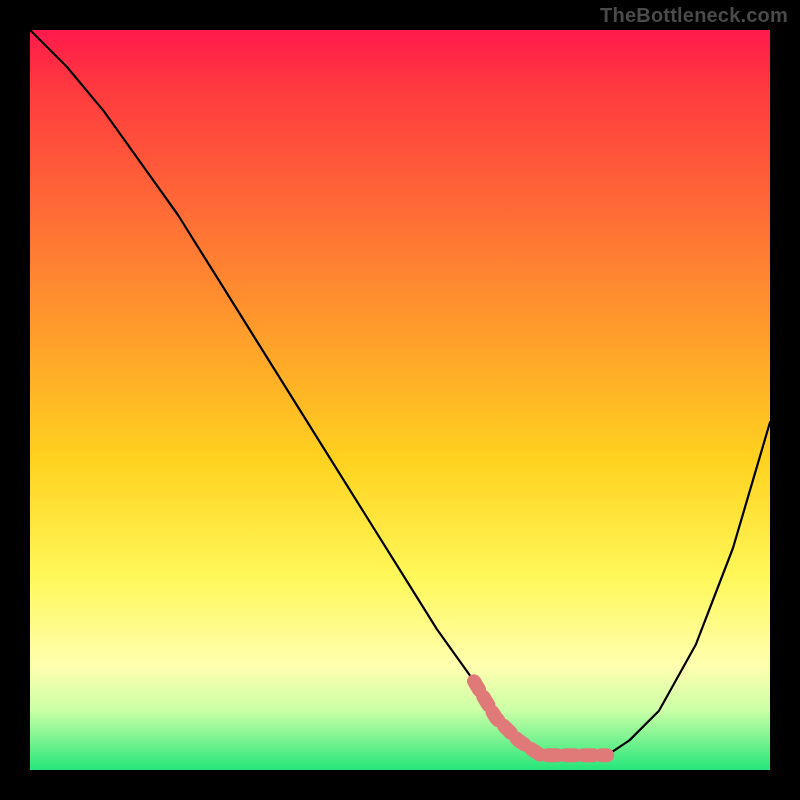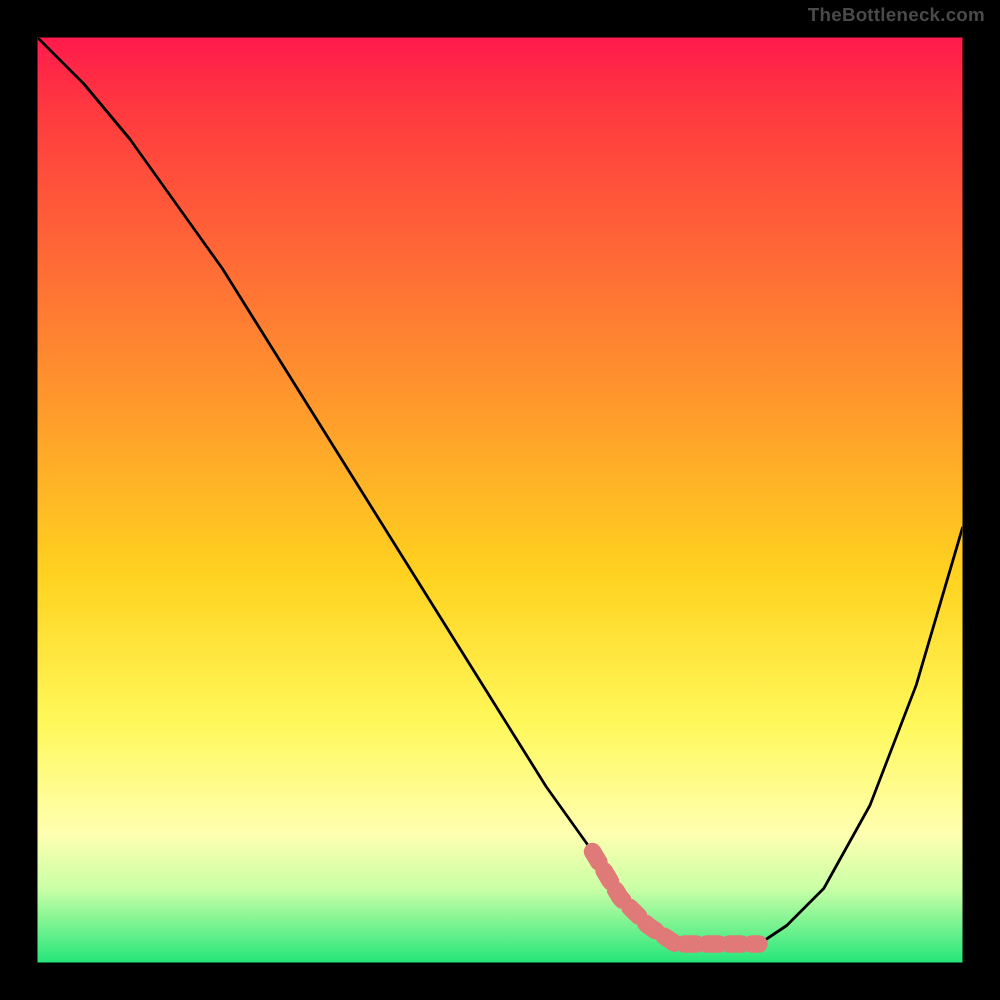--- a/index.html
+++ b/index.html
@@ -36,21 +36,21 @@
       #ffffb0 86%,
       #caffa6 92%,
       #25e67a 100%
     );
   }
   .watermark {
     position: absolute;
     top: 4px;
     right: 12px;
     font-family: Arial, Helvetica, sans-serif;
-    font-size: 15px;
+    font-size: 20px;
     font-weight: 600;
     color: #4a4a4a;
     letter-spacing: 0.2px;
   }
   svg.overlay {
     position: absolute;
     left: 0;
     top: 0;
   }
 </style>

